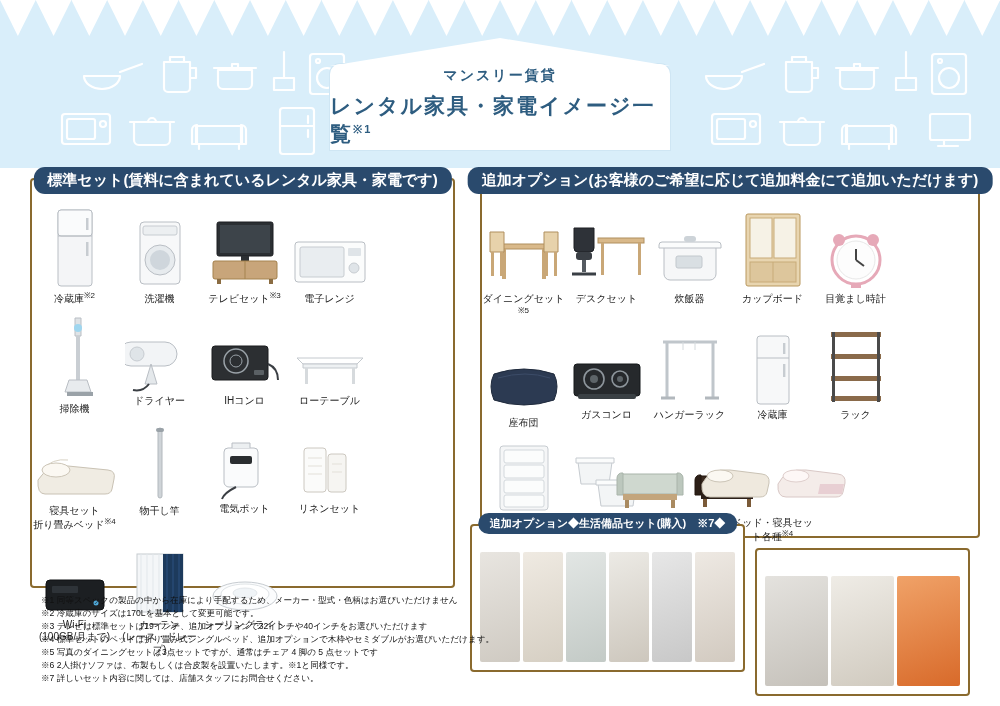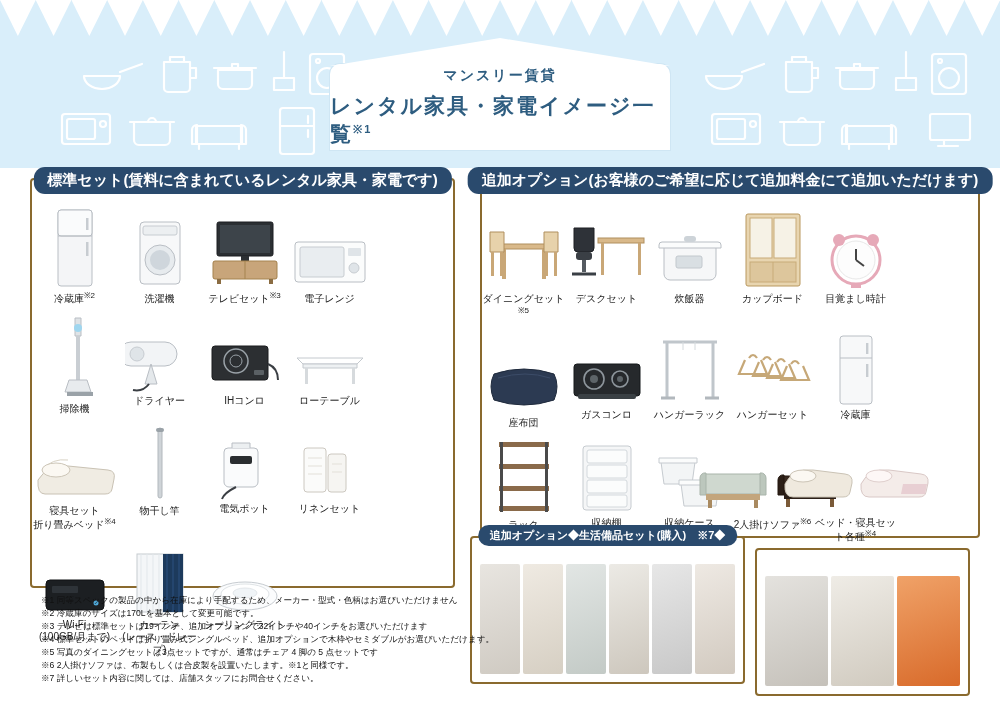--- a/index.html
+++ b/index.html
@@ -68,21 +68,21 @@
   .panel-title {
     position:absolute; top:-13px; left:50%; transform:translateX(-50%);
     background:#2a4a6d; color:#fff;
     font-size:15px; font-weight:bold;
     padding:4px 14px; border-radius:11px; white-space:nowrap;
   }
   .panel-title.small { font-size:11px; padding:3px 12px; }
 
   #panel-standard { left:30px; top:178px; width:425px; height:410px; }
   #panel-options  { left:480px; top:178px; width:500px; height:360px; }
-  #panel-living   { left:470px; top:536px; width:275px; height:148px; }
+  #panel-living   { left:470px; top:524px; width:275px; height:148px; }
   #panel-disaster { left:755px; top:548px; width:215px; height:148px; }
 
   .grid { position:absolute; left:0; top:16px; width:100%; display:flex; flex-wrap:wrap; }
   .cell {
     display:flex; flex-direction:column; align-items:center; justify-content:flex-start;
     padding-top:6px;
   }
   .cell .art { display:flex; align-items:flex-end; justify-content:center; }
   .cell .cap {
     font-size:10px; color:#222; text-align:center; line-height:1.25; margin-top:3px;
@@ -538,33 +538,20 @@
     <div class="cell row2">
       <div class="art">
         <svg width="66" height="76" viewBox="0 0 66 76">
             <path d="M6 12 h54" stroke="#c0c6cb" stroke-width="3"></path>
             <path d="M10 12 v56 M56 12 v56" stroke="#c0c6cb" stroke-width="3"></path>
             <path d="M4 68 h14 M48 68 h14" stroke="#b2b8bd" stroke-width="3"></path>
             <path d="M26 12 v8 M38 12 v8" stroke="#d5dadd"></path>
           </svg>
       </div>
       <div class="cap"><span>ハンガーラック</span></div>
-    </div>
-    <div class="cell row2">
-      <div class="art">
-        <svg width="76" height="60" viewBox="0 0 76 60">
-            <g fill="none" stroke="#c6a878" stroke-width="2.2">
-          <path d="M14 12 q4 -6 8 0 M10 14 l-6 14 h28 l-6 -14"></path>
-          <path d="M28 14 q4 -6 8 0 M24 16 l-6 14 h28 l-6 -14"></path>
-          <path d="M42 16 q4 -6 8 0 M38 18 l-6 14 h28 l-6 -14"></path>
-          <path d="M56 18 q4 -6 8 0 M52 20 l-6 14 h28 l-6 -14"></path>
-        </g>
-          </svg>
-      </div>
-      <div class="cap"><span>ハンガーセット</span></div>
     </div>
     <div class="cell row2">
       <div class="art">
         <svg width="44" height="72" viewBox="0 0 44 72">
             <rect x="6" y="2" width="32" height="68" rx="3" fill="#f7f8f9" stroke="#b9bec4"></rect>
             <line x1="6" y1="24" x2="38" y2="24" stroke="#b9bec4"></line>
             <rect x="32" y="9" width="2.4" height="11" fill="#c7ccd1"></rect>
             <rect x="32" y="30" width="2.4" height="13" fill="#c7ccd1"></rect>
           </svg>
       </div>

